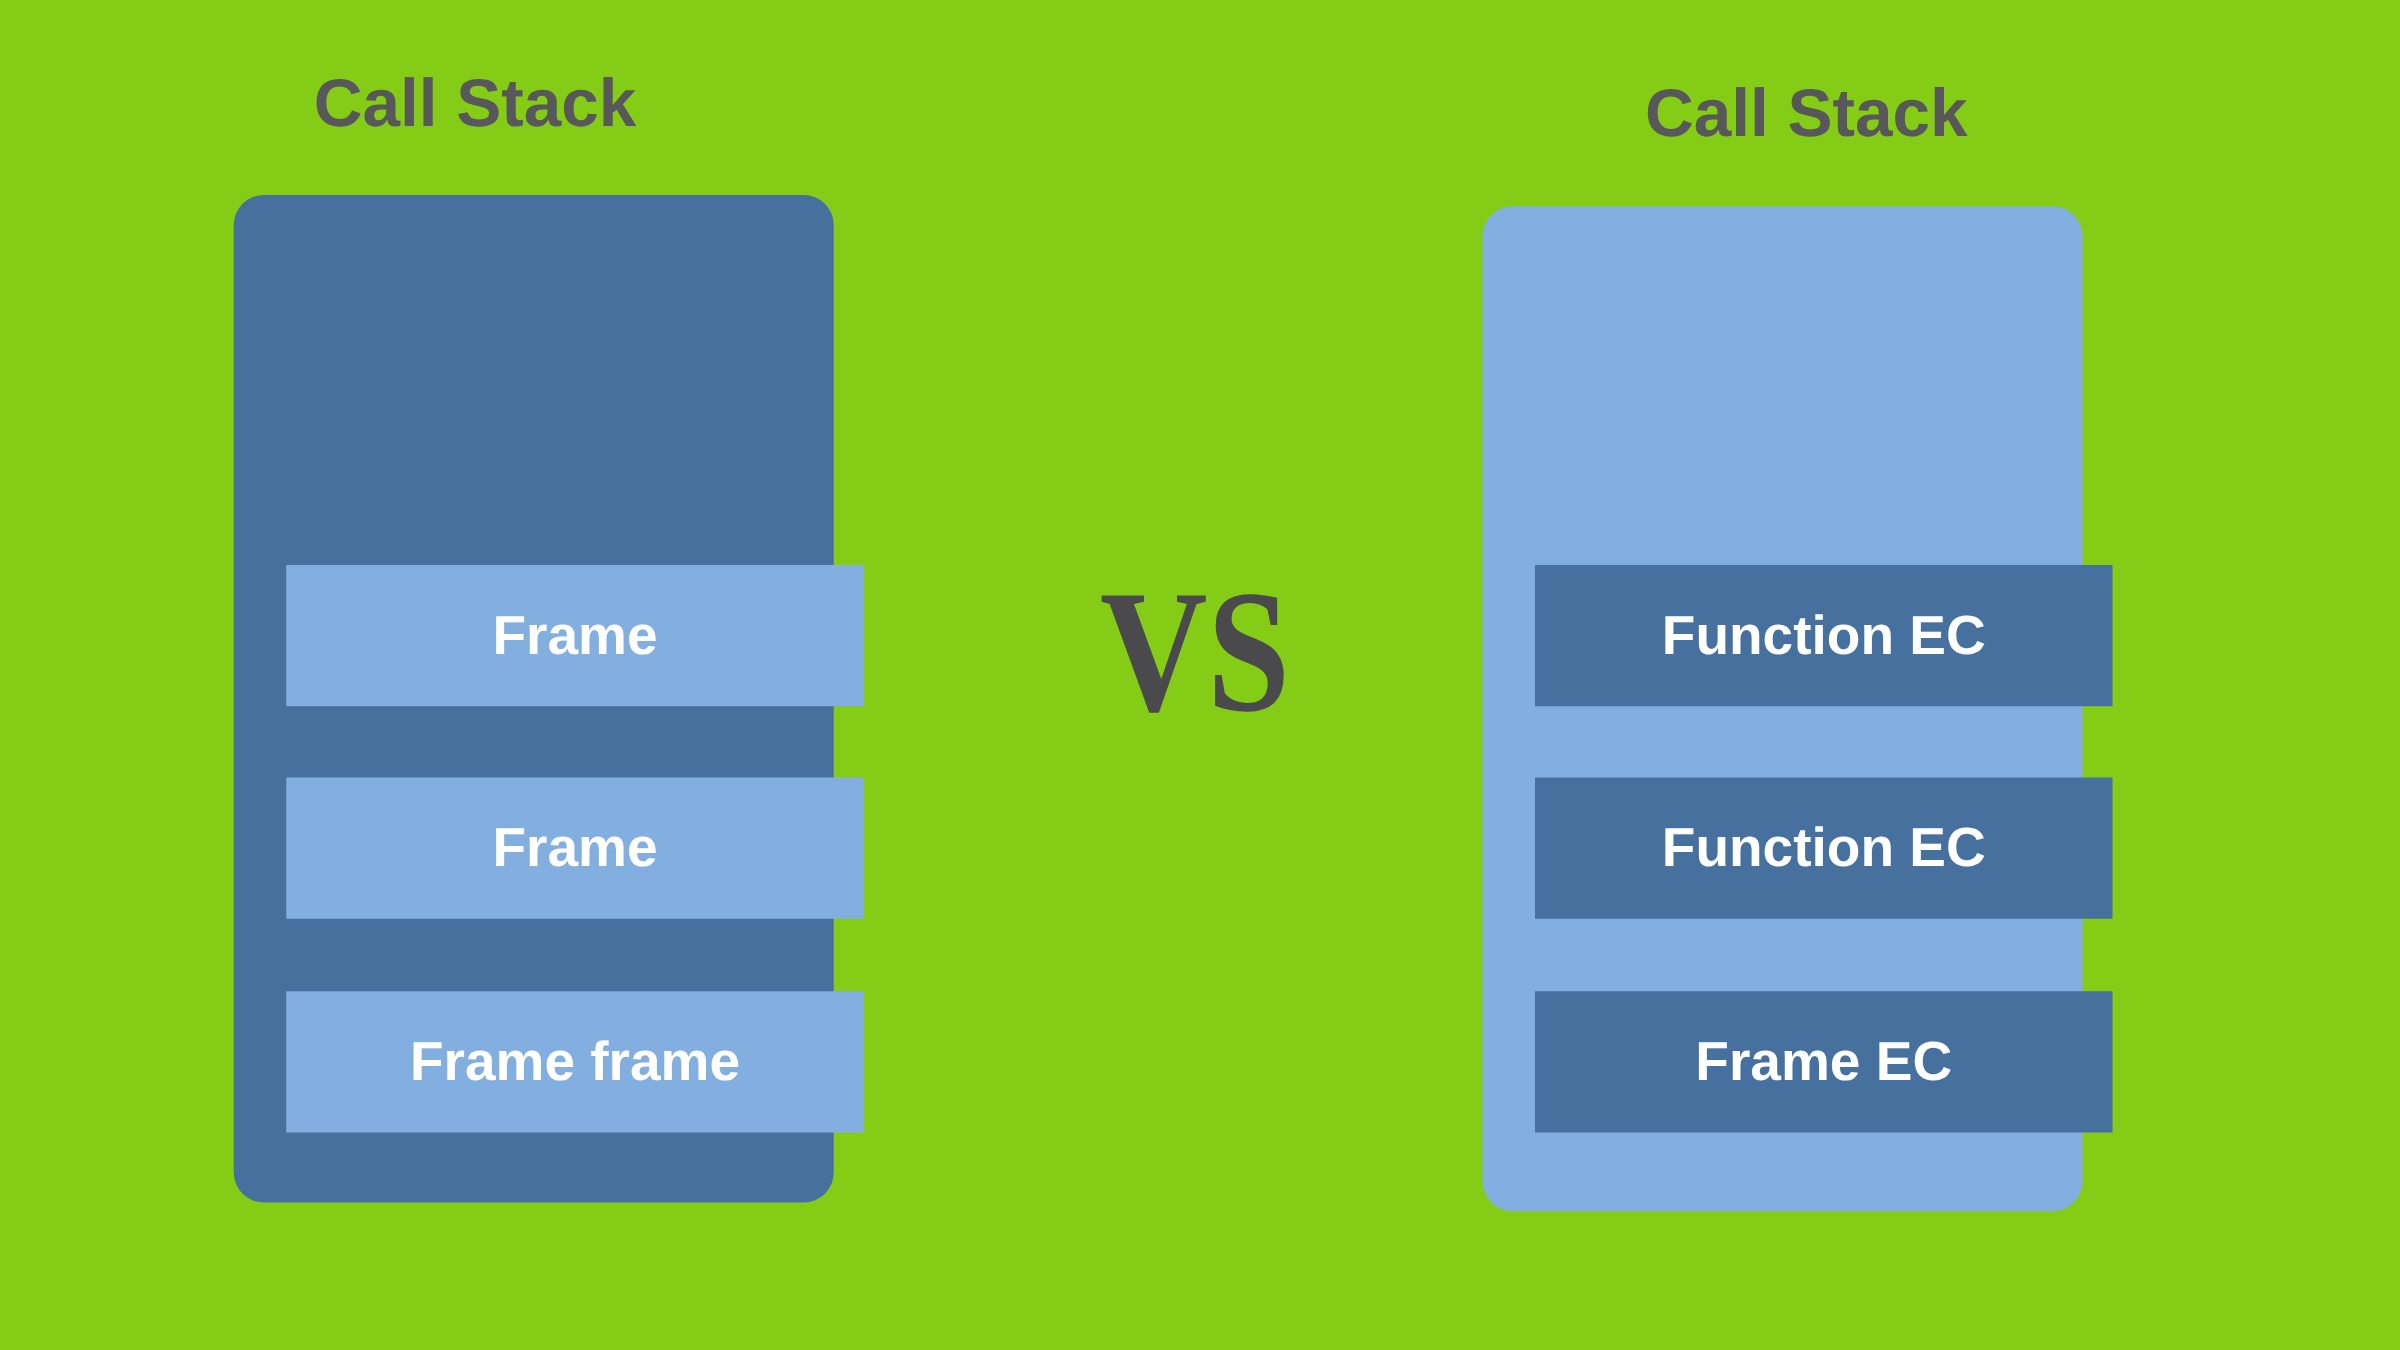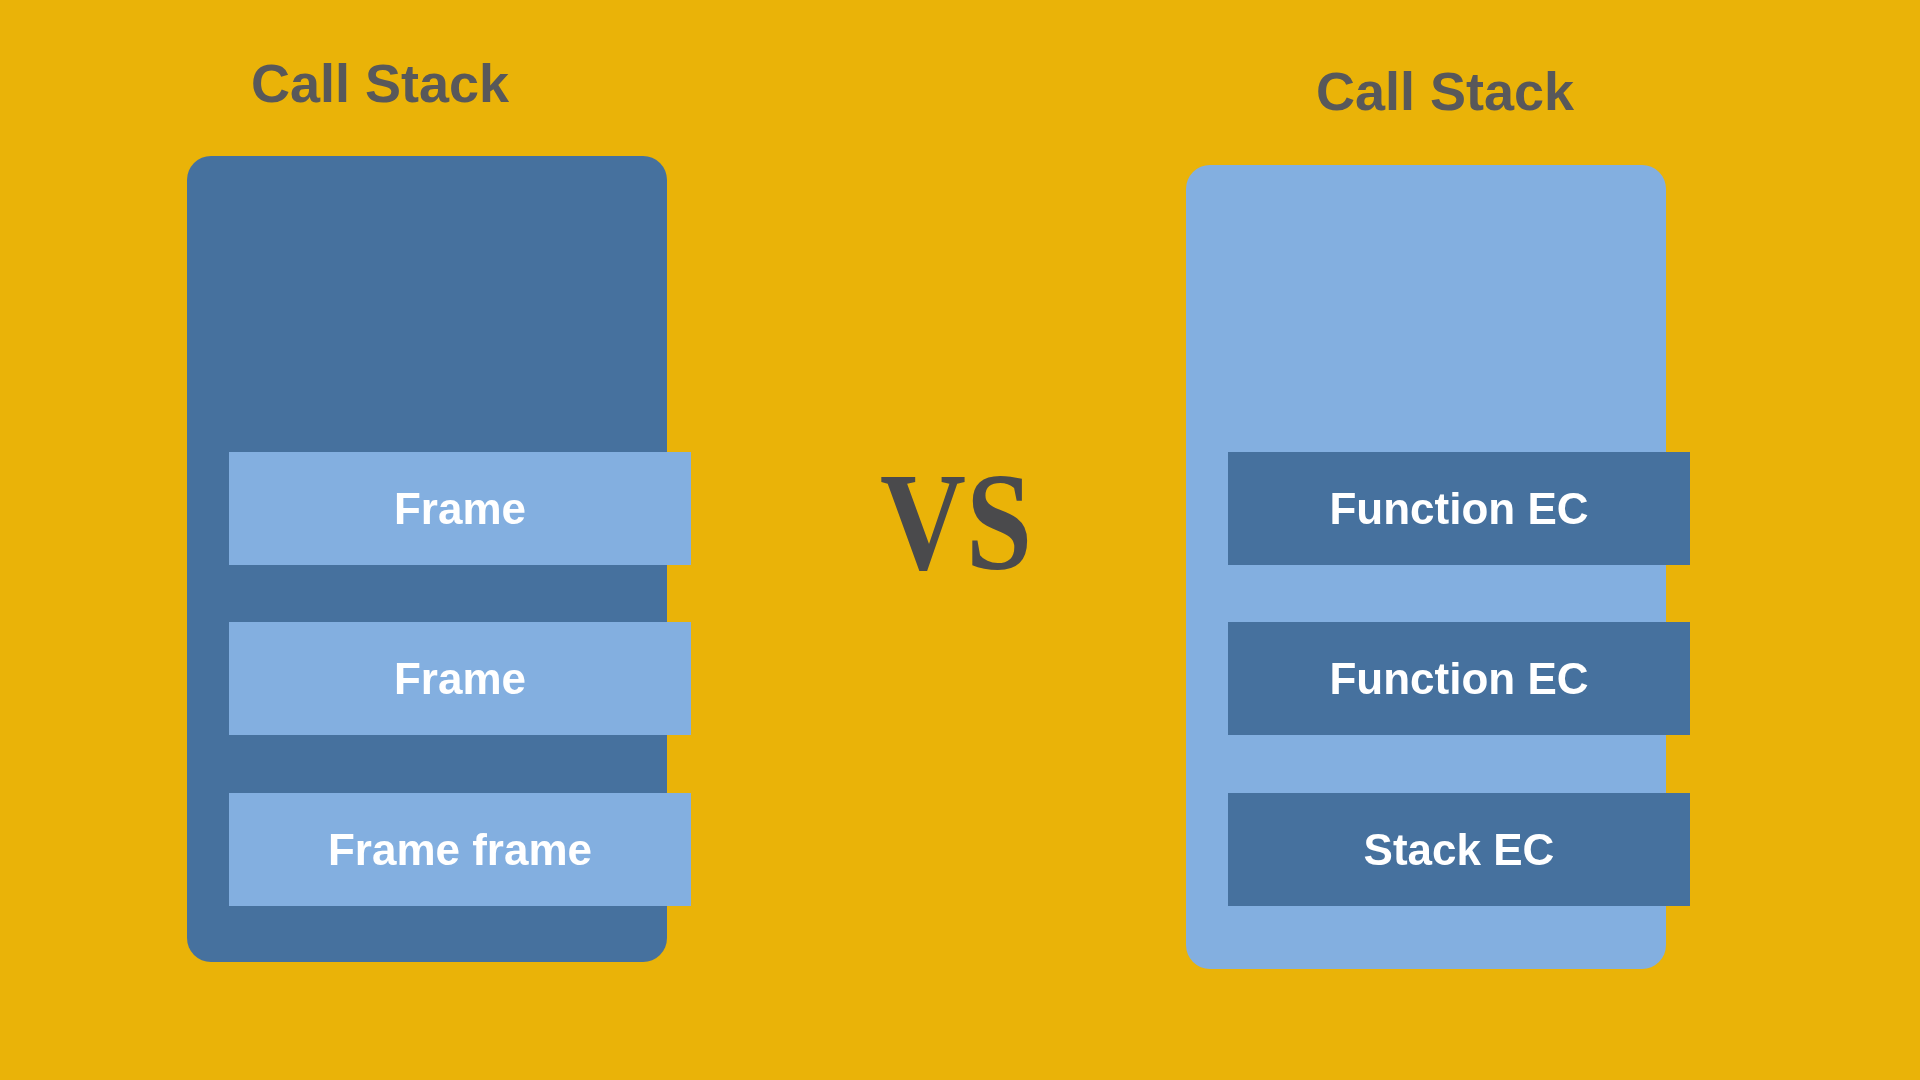--- a/index.html
+++ b/index.html
@@ -4,21 +4,21 @@
 <style>
   html, body {
     margin: 0;
     padding: 0;
     background: #ffffff;
   }
   .canvas {
     position: relative;
     width: 1920px;
     height: 1080px;
-    background: #eab308;
+    background: #84cc16;
     overflow: hidden;
     font-family: "Liberation Sans", "DejaVu Sans", sans-serif;
   }
   .stack-title {
     position: absolute;
     transform: translateX(-50%);
     font-weight: bold;
     font-size: 54px;
     line-height: 54px;
     color: #58585A;
@@ -90,16 +90,16 @@
     <div class="bar bar-pos-a-left">Frame</div>
     <div class="bar bar-pos-b-left">Frame</div>
     <div class="bar bar-pos-c-left">Frame frame</div>
   </div>
 
   <div class="vs">VS</div>
 
   <div class="stack-container" id="right-container">
     <div class="bar bar-pos-a-right">Function EC</div>
     <div class="bar bar-pos-b-right">Function EC</div>
-    <div class="bar bar-pos-c-right">Stack EC</div>
+    <div class="bar bar-pos-c-right">Frame EC</div>
   </div>
 
 </div>
 
 </body></html>

